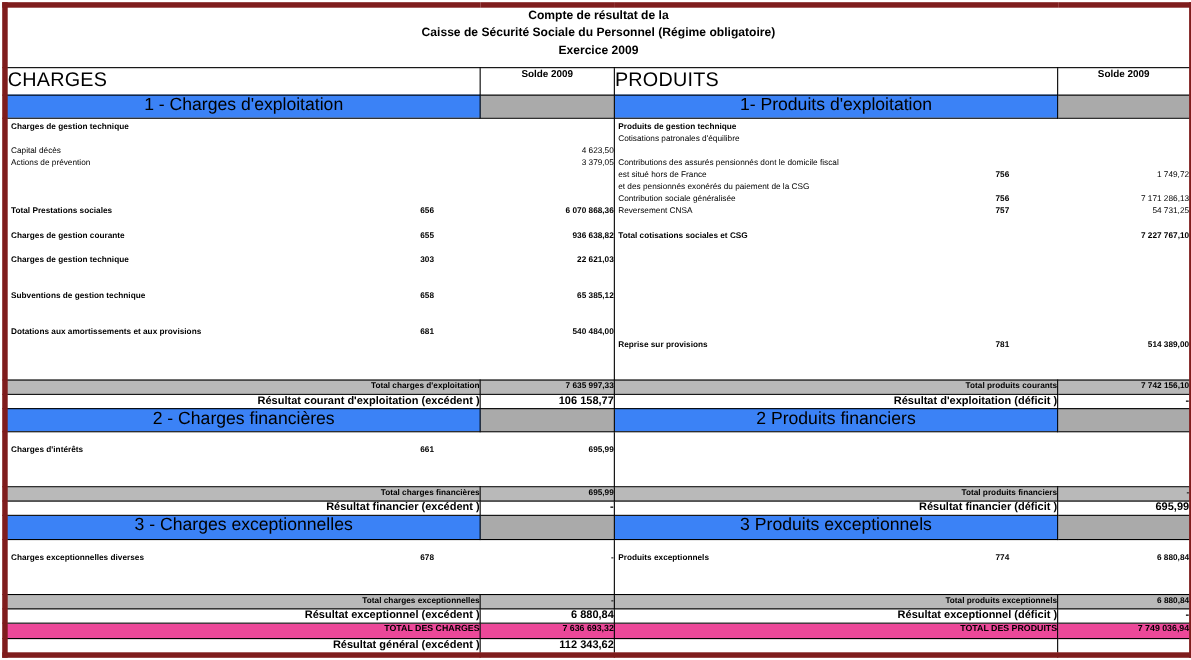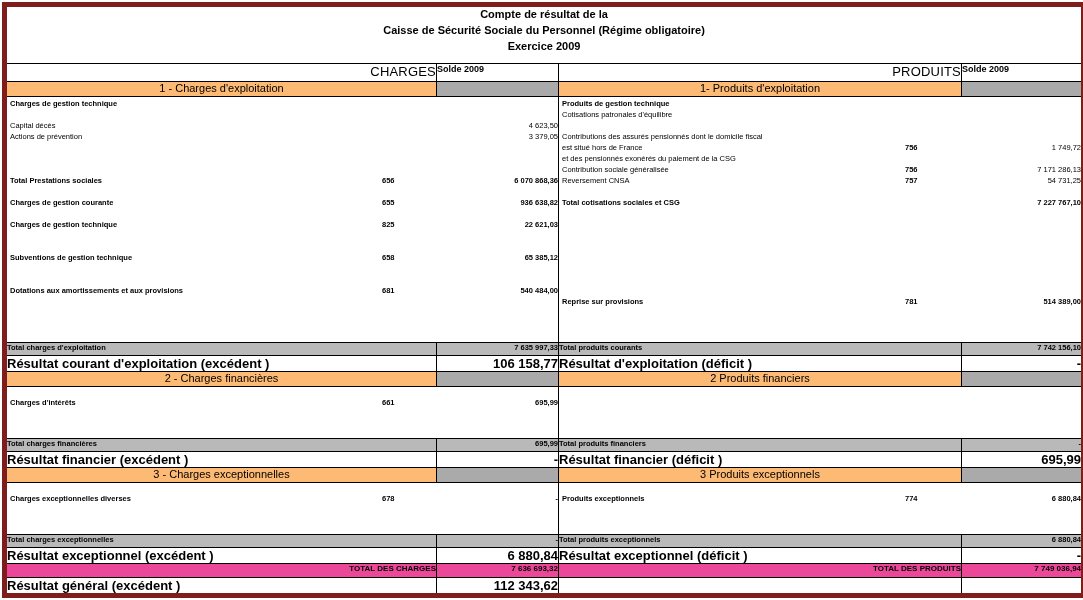--- a/index.html
+++ b/index.html
@@ -29,36 +29,37 @@
   .title-cell{
     text-align:center;
     font-size:11px;
     font-weight:bold;
     padding:4px 0 4px 0;
     line-height:1.45;
   }
   .title-cell div{white-space:nowrap;}
 
   .hdr{
-    text-align:right;
-    font-size:13px;
+    text-align:left;
+    font-size:18px;
     font-weight:normal;
     padding:4px 0 5px 0;
     letter-spacing:.2px;
   }
   .hdr-sm{
+    text-align:center;
     font-size:9px;
     font-weight:bold;
     padding:6px 0 5px 0;
   }
 
   .sect{
-    background:#fdba74;
+    background:#3b82f6;
     text-align:center;
-    font-size:11px;
+    font-size:16px;
     padding:4px 0 5px 0;
     color:#000;
   }
   .sect-blank{background:#aaaaaa;}
 
   
   table.blk{
     width:100%;
     border-collapse:collapse;
     table-layout:fixed;
@@ -77,23 +78,23 @@
   .code{width:40px;text-align:left;font-weight:bold;font-size:7.5px;}
   .num{text-align:right;font-size:7.5px;padding-right:6px;}
   .num.b{font-weight:bold;}
 
   .tot-row{
     background:#b9b9b9;
   }
   .tot-row td{
     font-size:7.5px;font-weight:bold;height:12px;padding:1px 3px;
   }
-  .tot-label{}
+  .tot-label{text-align:right;}
   .res-row td{
-    font-size:13px;height:12px;padding:1px 3px;font-weight:bold;
+    font-size:10px;height:12px;padding:1px 3px;font-weight:bold;text-align:right;
   }
   .grand td{
     background:#ec4899;font-size:8px;font-weight:bold;height:13px;padding:1px 3px;
   }
   .right{text-align:right;}
   .cellwrap{padding:0;margin:4px;}
   .pad2{height:2px;}
 </style>
 </head>
 <body>
@@ -192,21 +193,21 @@
                   <td class="code">655</td>
                   <td class="num b">936 638,82</td>
                 </tr>
                 <tr>
                   <td class="lbl"></td>
                   <td class="code"></td>
                   <td class="num"></td>
                 </tr>
                 <tr>
                   <td class="lbl b">Charges de gestion technique</td>
-                  <td class="code">825</td>
+                  <td class="code">303</td>
                   <td class="num b">22 621,03</td>
                 </tr>
                 <tr>
                   <td class="lbl"></td>
                   <td class="code"></td>
                   <td class="num"></td>
                 </tr>
                 <tr>
                   <td class="lbl"></td>
                   <td class="code"></td>

